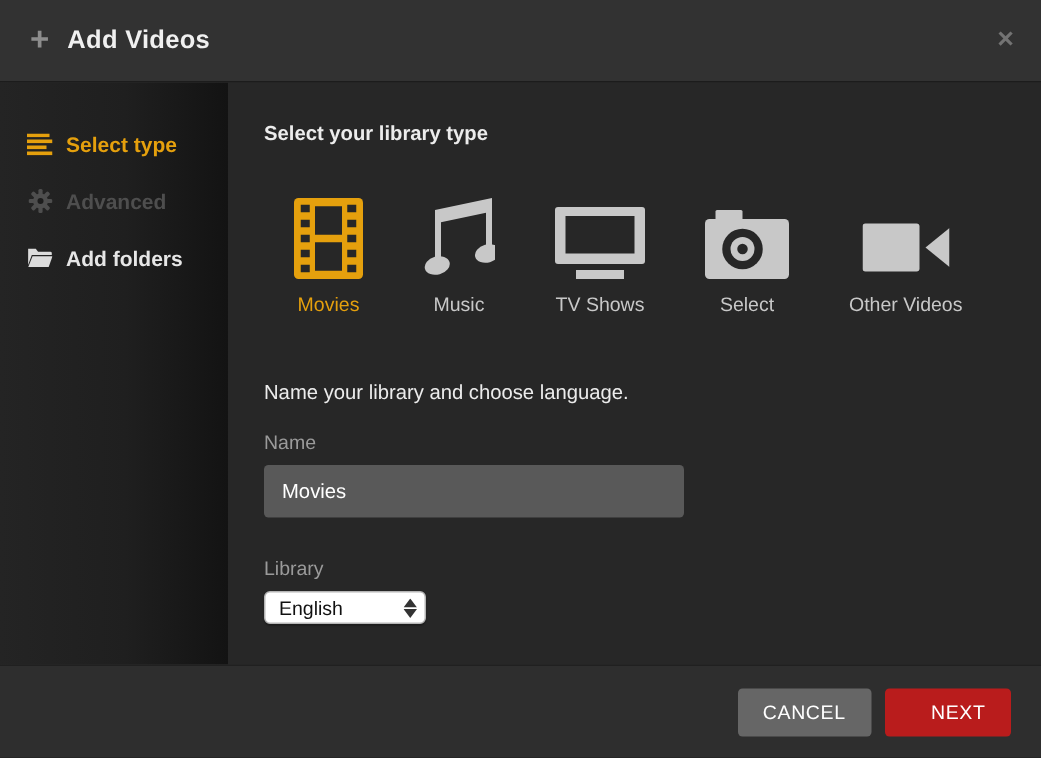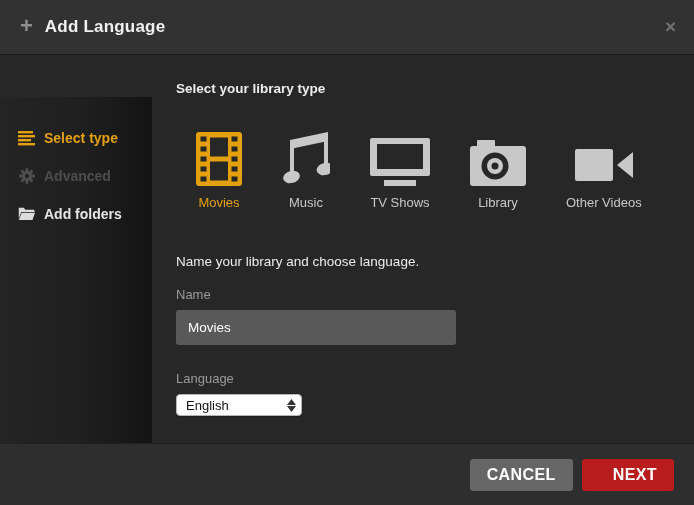--- a/index.html
+++ b/index.html
@@ -22,21 +22,20 @@
     position:absolute; right:18px; top:17px; color:#737373; font-size:19px; font-weight:bold;
     line-height:1; cursor:pointer; user-select:none;
   }
 
   
   .body { flex:1 1 auto; display:flex; min-height:0; }
   .sidebar {
     width:152px; flex:0 0 152px;
     background:linear-gradient(to right,#242424 0%,#1f1f1f 55%,#131313 100%);
     padding-top:22px;
-    margin-top:42px;
   }
   .side-item { display:flex; align-items:center; gap:9px; padding:11px 0 11px 18px; cursor:pointer; }
   .side-item .s-icon { width:17px; height:16px; display:flex; align-items:center; justify-content:center; }
   .side-item .s-label { font-size:14px; font-weight:600; }
   .side-item.active .s-label { color:#e5a00d; }
   .side-item.normal .s-label { color:#e6e6e6; }
   .side-item.disabled .s-label { color:#4e4e4e; cursor:default; }
 
   .main { flex:1 1 auto; padding:26px 8px 0 24px; }
   .section-title { font-size:13.5px; font-weight:600; color:#ececec; }
@@ -52,49 +51,49 @@
   
   .name-section { margin-top:44px; }
   .form-row { display:flex; gap:26px; margin-top:18px;flex-direction:column; }
   .field-label { font-size:13px; color:#9a9a9a; margin-bottom:8px; }
   .text-input {
     width:280px; height:35px; background:#595959; border:none; border-radius:3px;
     color:#fff; font-size:13.5px; font-family:"Liberation Sans","DejaVu Sans",sans-serif;
     padding:0 12px; outline:none;
   }
   .select-box {
-    width:126px; height:22px; background:#fff; border:1px solid #b5b5b5; border-radius:4px;
+    width:108px; height:22px; background:#fff; border:1px solid #b5b5b5; border-radius:4px;
     display:flex; align-items:center; justify-content:space-between;
     padding:0 5px 0 9px; cursor:pointer; box-shadow:0 1px 1px rgba(0,0,0,.25);
   }
   .select-box .sel-value { color:#111; font-size:13px; }
   .stepper { display:flex; flex-direction:column; gap:1px; align-items:center; }
   .stepper svg { display:block; }
 
   
   .footer {
     height:62px; flex:0 0 62px; background:#2e2e2e; border-top:1px solid #202020;
     display:flex; align-items:center; justify-content:flex-end; gap:9px; padding-right:20px;
   }
   .btn {
-    height:32px; border:none; border-radius:3px; color:#fff; font-weight:700;
-    font-size:16px; letter-spacing:.4px; cursor:pointer;
+    height:32px; border:none; border-radius:3px; color:#fff; font-weight:400;
+    font-size:13px; letter-spacing:.4px; cursor:pointer;
     font-family:"Liberation Sans","DejaVu Sans",sans-serif; padding:0 17px;
   }
   .btn.cancel { background:#666666; }
   .btn.next { background:#b91c1c;padding-left:31px; }
 </style>
 </head>
 <body>
 
 <div class="dialog">
 
   <div class="header">
     <span class="plus-icon">+</span>
-    <span class="header-title">Add Language</span>
+    <span class="header-title">Add Videos</span>
     <span class="close-btn">×</span>
   </div>
 
   <div class="body">
 
     <div class="sidebar">
 
       <div class="side-item active">
         <span class="s-icon">
           <svg width="17" height="15" viewBox="0 0 17 15">
@@ -191,21 +190,21 @@
         <div class="type-option">
           <span class="icon-box">
             <svg width="56" height="48" viewBox="0 0 56 48">
               <rect x="7" y="2" width="18" height="9" rx="1" fill="#c8c8c8"></rect>
               <rect x="0" y="8" width="56" height="40" rx="3" fill="#c8c8c8"></rect>
               <circle cx="25" cy="28" r="13.5" fill="#272727"></circle>
               <circle cx="25" cy="28" r="8" fill="#c8c8c8"></circle>
               <circle cx="25" cy="28" r="3.5" fill="#272727"></circle>
             </svg>
           </span>
-          <span class="t-label">Library</span>
+          <span class="t-label">Select</span>
         </div>
 
         <div class="type-option">
           <span class="icon-box">
             <svg width="58" height="42" viewBox="0 0 58 42">
               <rect x="0" y="5" width="38" height="32" rx="2" fill="#c8c8c8"></rect>
               <polygon points="42,21 58,8 58,34" fill="#c8c8c8"></polygon>
             </svg>
           </span>
           <span class="t-label">Other Videos</span>
@@ -215,21 +214,21 @@
       <div class="name-section">
         <div class="section-title bold">Name your library and choose language.</div>
 
         <div class="form-row">
           <div>
             <div class="field-label">Name</div>
             <input class="text-input" type="text" value="Movies" style="">
           </div>
 
           <div>
-            <div class="field-label">Language</div>
+            <div class="field-label">Library</div>
             <div class="select-box">
               <span class="sel-value">English</span>
               <span class="stepper">
                 <svg width="9" height="6" viewBox="0 0 9 6">
                     <polygon points="4.5,0 9,6 0,6" fill="#333"></polygon>
                   </svg>
                 <svg width="9" height="6" viewBox="0 0 9 6">
                     <polygon points="0,0 9,0 4.5,6" fill="#333"></polygon>
                   </svg>
               </span>

